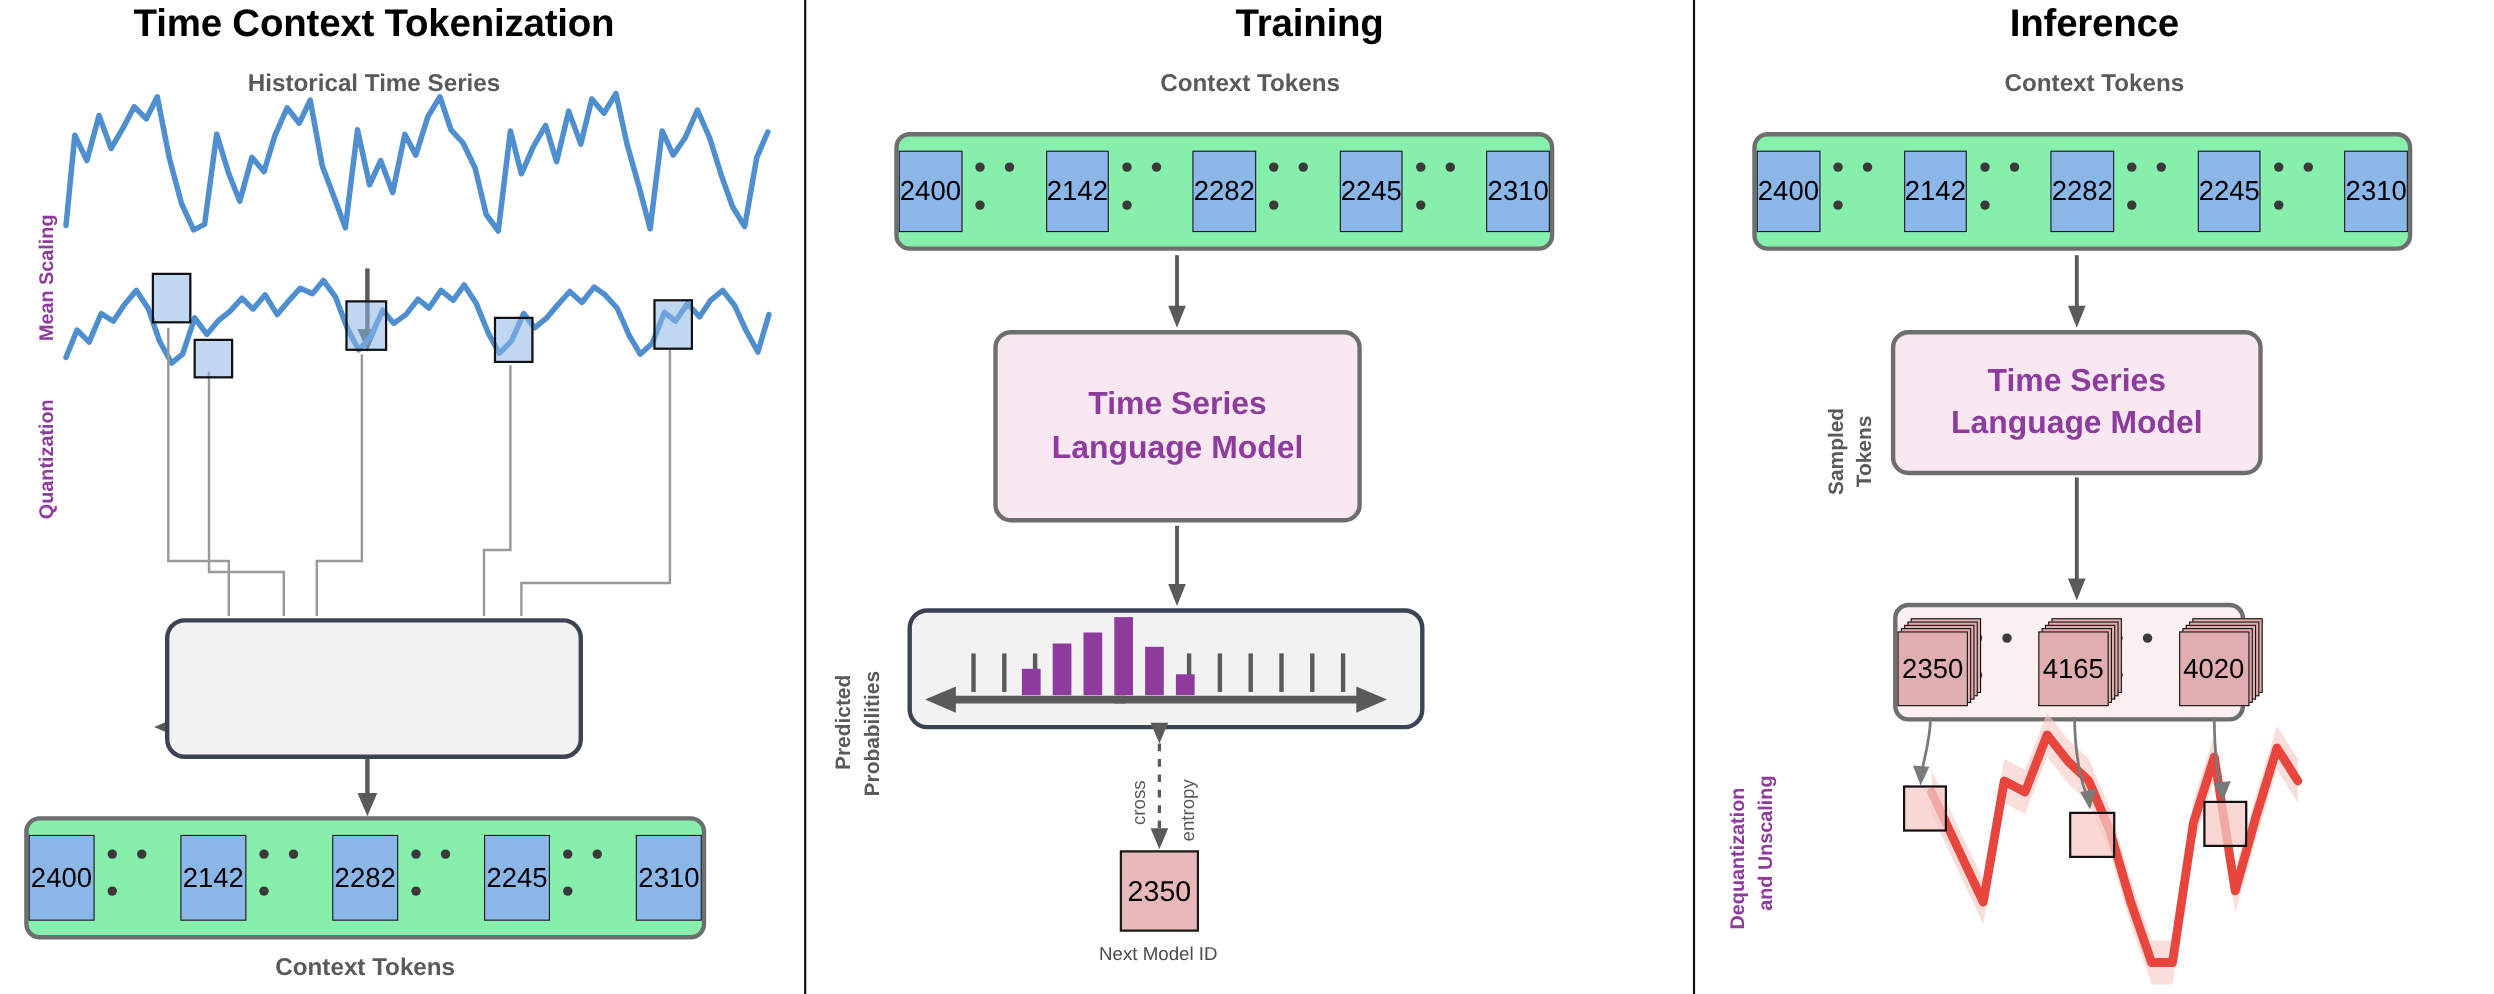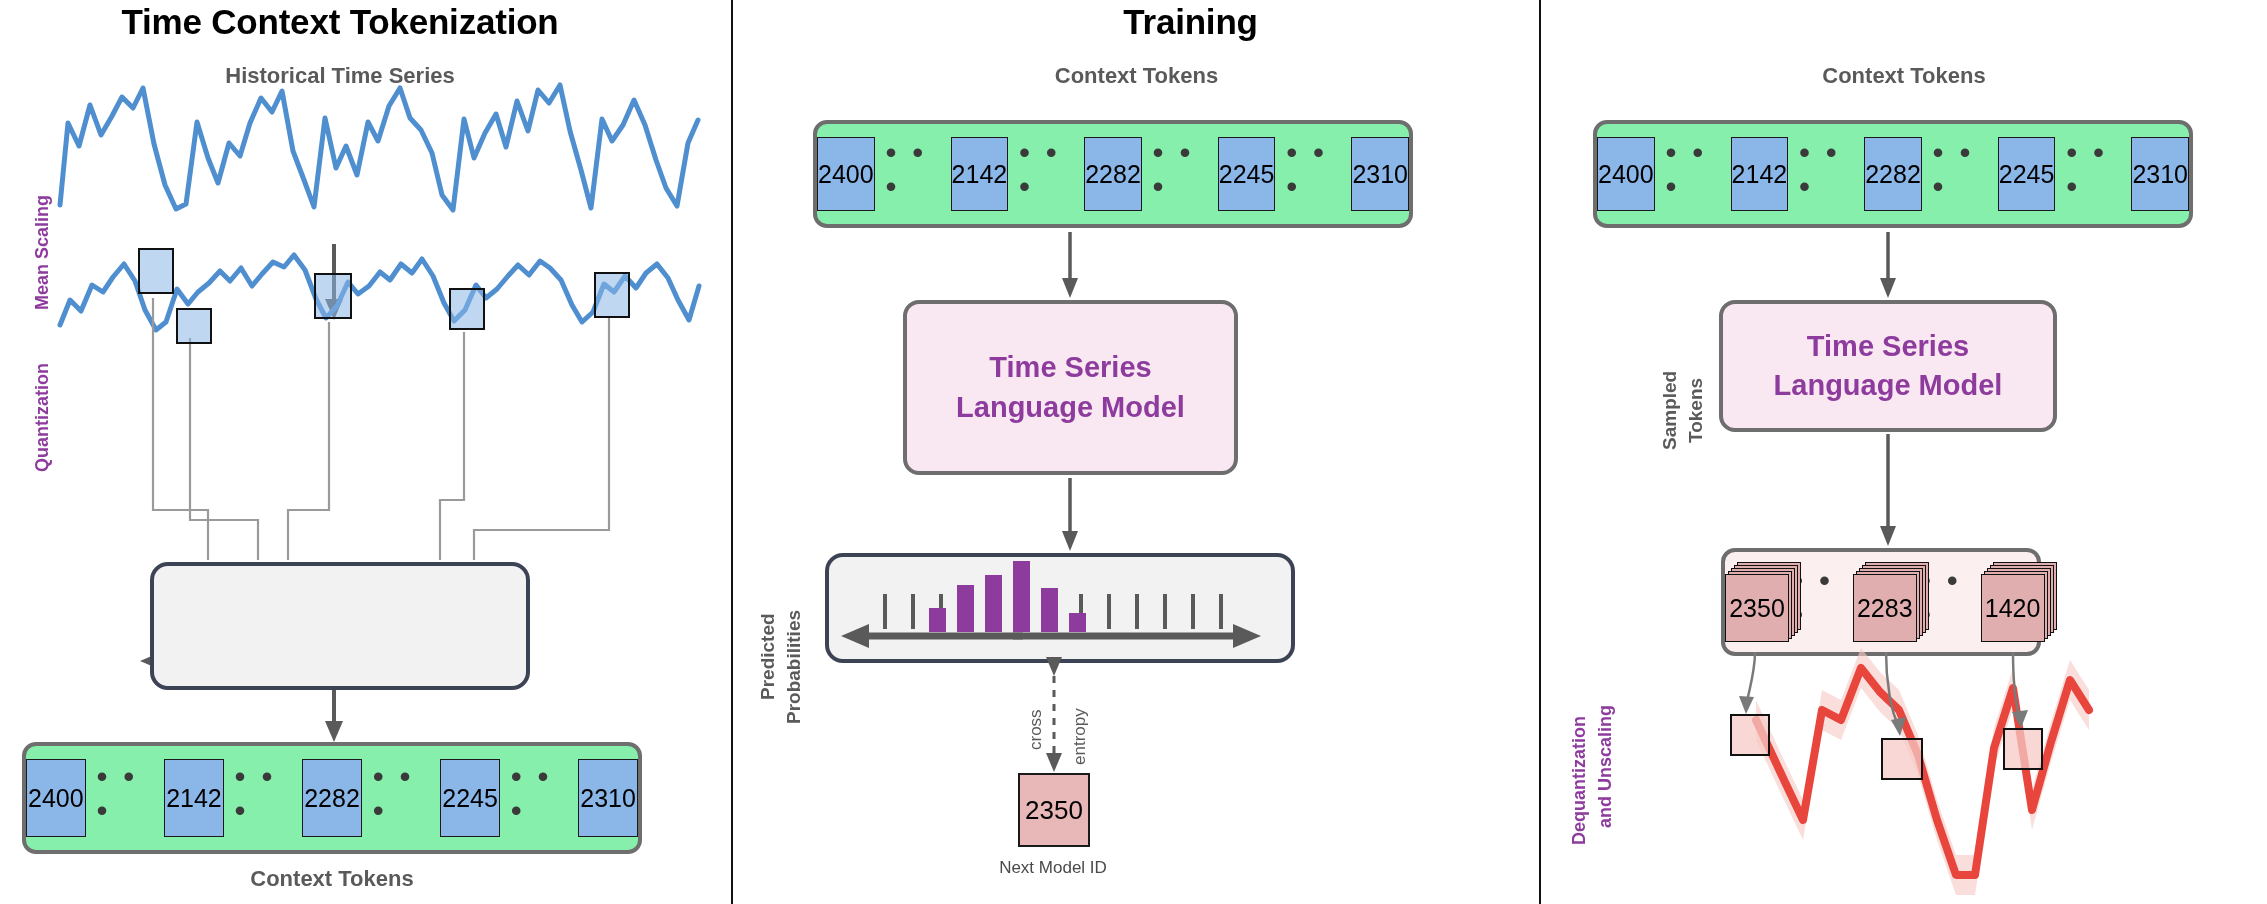--- a/index.html
+++ b/index.html
@@ -350,20 +350,21 @@
       </g>
 
       <polygon points="321,676 313,657 329,657" fill="#5a5a5a"></polygon>
       <line x1="321" y1="676" x2="321" y2="756" stroke="#5a5a5a" stroke-width="3" stroke-dasharray="7,7"></line>
       <polygon points="321,772 313,753 329,753" fill="#5a5a5a"></polygon>
     </svg>
   </div>
 
   <div class="panel" id="panel-inference">
 
+    <div class="panel-title">Inference</div>
 
     <div class="section-label" style="top:63px;left:0;width:726px;">Context Tokens</div>
 
     <div class="token-row" style="left:52px;top:120px;width:600px;height:108px;">
       <div class="token" style="width:68px;height:74px;">2400</div>
       <div class="dots">• • •</div>
       <div class="token" style="width:68px;height:74px;">2142</div>
       <div class="dots">• • •</div>
       <div class="token" style="width:68px;height:74px;">2282</div>
       <div class="dots">• • •</div>
@@ -387,29 +388,29 @@
         <div class="card" style="left:6px;top:6px;width:64px;height:68px;"></div>
         <div class="card" style="left:3px;top:9px;width:64px;height:68px;"></div>
         <div class="front" style="position:absolute;left:0;top:12px;width:64px;height:68px;">2350</div>
       </div>
       <div class="dots">• • •</div>
       <div class="stack-token" style="width:78px;height:80px;">
         <div class="card" style="left:12px;top:0;width:64px;height:68px;"></div>
         <div class="card" style="left:9px;top:3px;width:64px;height:68px;"></div>
         <div class="card" style="left:6px;top:6px;width:64px;height:68px;"></div>
         <div class="card" style="left:3px;top:9px;width:64px;height:68px;"></div>
-        <div class="front" style="position:absolute;left:0;top:12px;width:64px;height:68px;">2283</div>
+        <div class="front" style="position:absolute;left:0;top:12px;width:64px;height:68px;">4165</div>
       </div>
       <div class="dots">• • •</div>
       <div class="stack-token" style="width:78px;height:80px;">
         <div class="card" style="left:12px;top:0;width:64px;height:68px;"></div>
         <div class="card" style="left:9px;top:3px;width:64px;height:68px;"></div>
         <div class="card" style="left:6px;top:6px;width:64px;height:68px;"></div>
         <div class="card" style="left:3px;top:9px;width:64px;height:68px;"></div>
-        <div class="front" style="position:absolute;left:0;top:12px;width:64px;height:68px;">1420</div>
+        <div class="front" style="position:absolute;left:0;top:12px;width:64px;height:68px;">4020</div>
       </div>
     </div>
 
     <div class="vlabel" style="left:28px;top:845px;">Dequantization</div>
     <div class="vlabel" style="left:54px;top:828px;">and Unscaling</div>
 
     <svg width="726" height="904">
       <line x1="347" y1="232" x2="347" y2="282" stroke="#5a5a5a" stroke-width="3.5"></line>
       <polygon points="347,298 339,278 355,278" fill="#5a5a5a"></polygon>
       <line x1="347" y1="434" x2="347" y2="528" stroke="#5a5a5a" stroke-width="3.5"></line>

